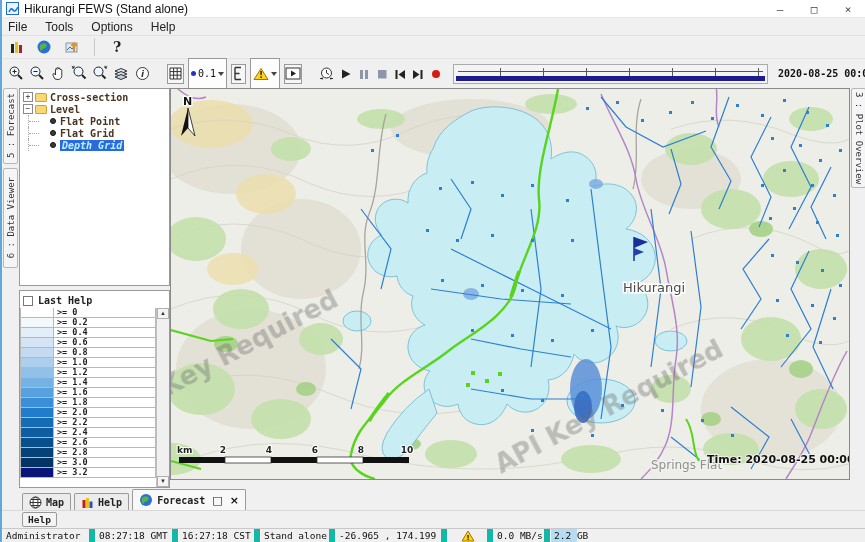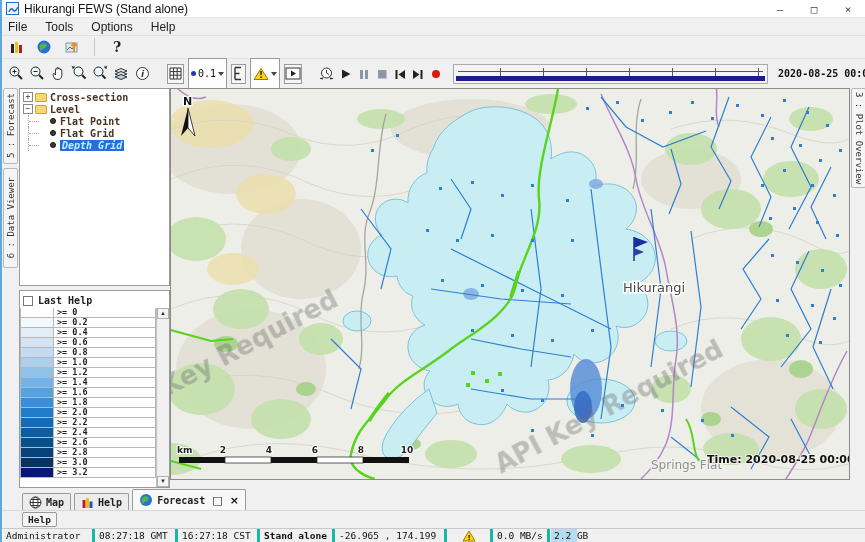--- a/index.html
+++ b/index.html
@@ -77,21 +77,21 @@
   
   .tabs-row { position:absolute; top:488px; left:0; width:865px; height:22px; background:#f0f0f0; display:flex; align-items:flex-end; padding-left:20px; gap:3px; }
   .btab { display:flex; align-items:center; gap:4px; border:1px solid #9a9a9a; border-bottom:none; background:#ececec; height:17px; padding:0 6px; border-radius:2px 2px 0 0;
           font-family:"DejaVu Sans Mono",monospace; font-size:10px; font-weight:bold; color:#222; }
   .btab.active { height:21px; background:#f8f8f8; }
   .btab .tabctl { font-size:11px; font-weight:bold; color:#111; margin-left:3px; font-family:"DejaVu Sans",sans-serif; }
   .logs-row { position:absolute; top:510px; left:0; width:865px; height:18px; background:#f0f0f0; display:flex; align-items:center; padding-left:20px; border-top:1px solid #d8d8d8; }
   .logs-btn { border:1px solid #9a9a9a; background:#f4f4f4; height:15px; padding:0 5px; font-family:"DejaVu Sans Mono",monospace; font-size:9.5px; font-weight:bold; color:#222; line-height:13px; border-radius:2px; }
 
   .statusbar { position:absolute; top:528px; left:0; width:865px; height:14px; display:flex; background:#f0f0f0; border-top:1px solid #c8c8c8; }
-  .status-cell { border-right:3px solid #14b8a6; border-left:1px solid #fdfdfd; height:100%; display:flex; align-items:center; padding:0 3px;
+  .status-cell { border-right:6px solid #14b8a6; border-left:1px solid #fdfdfd; height:100%; display:flex; align-items:center; padding:0 3px;
                  font-family:"DejaVu Sans Mono",monospace; font-size:9.5px; color:#111; white-space:nowrap; overflow:hidden; }
   .mem-cell { position:relative; }
   .mem-fill { position:absolute; top:0; left:0; bottom:0; width:58%; background:#b5dcf0; }
   .mem-text { position:relative; }
 
   svg text { font-family:"DejaVu Sans",sans-serif; }
 </style>
 </head>
 <body>
 
@@ -667,21 +667,21 @@
   </div>
 
   <div class="logs-row">
     <span class="logs-btn">Help</span>
   </div>
 
   <div class="statusbar">
     <div class="status-cell" style="width:93px;">Administrator</div>
     <div class="status-cell" style="width:83px;">08:27:18 GMT</div>
     <div class="status-cell" style="width:82px;">16:27:18 CST</div>
-    <div class="status-cell" style="width:75px;font-weight:bold;">Stand alone</div>
+    <div class="status-cell" style="width:75px;">Stand alone</div>
     <div class="status-cell" style="width:112px;">-26.965 , 174.199</div>
     <div class="status-cell" style="width:46px; justify-content:center;">
       <svg width="14" height="12">
           <path d="M7 1 L13 11 H1 Z" fill="#ffd21a" stroke="#a07800"></path>
           <text x="7" y="10" text-anchor="middle" font-size="7" font-weight="bold" fill="#111">!</text>
         </svg>
     </div>
     <div class="status-cell" style="width:57px;">0.0 MB/s</div>
     <div class="status-cell mem-cell" style="width:45px; border-right:none;">
       <span class="mem-fill"></span>

